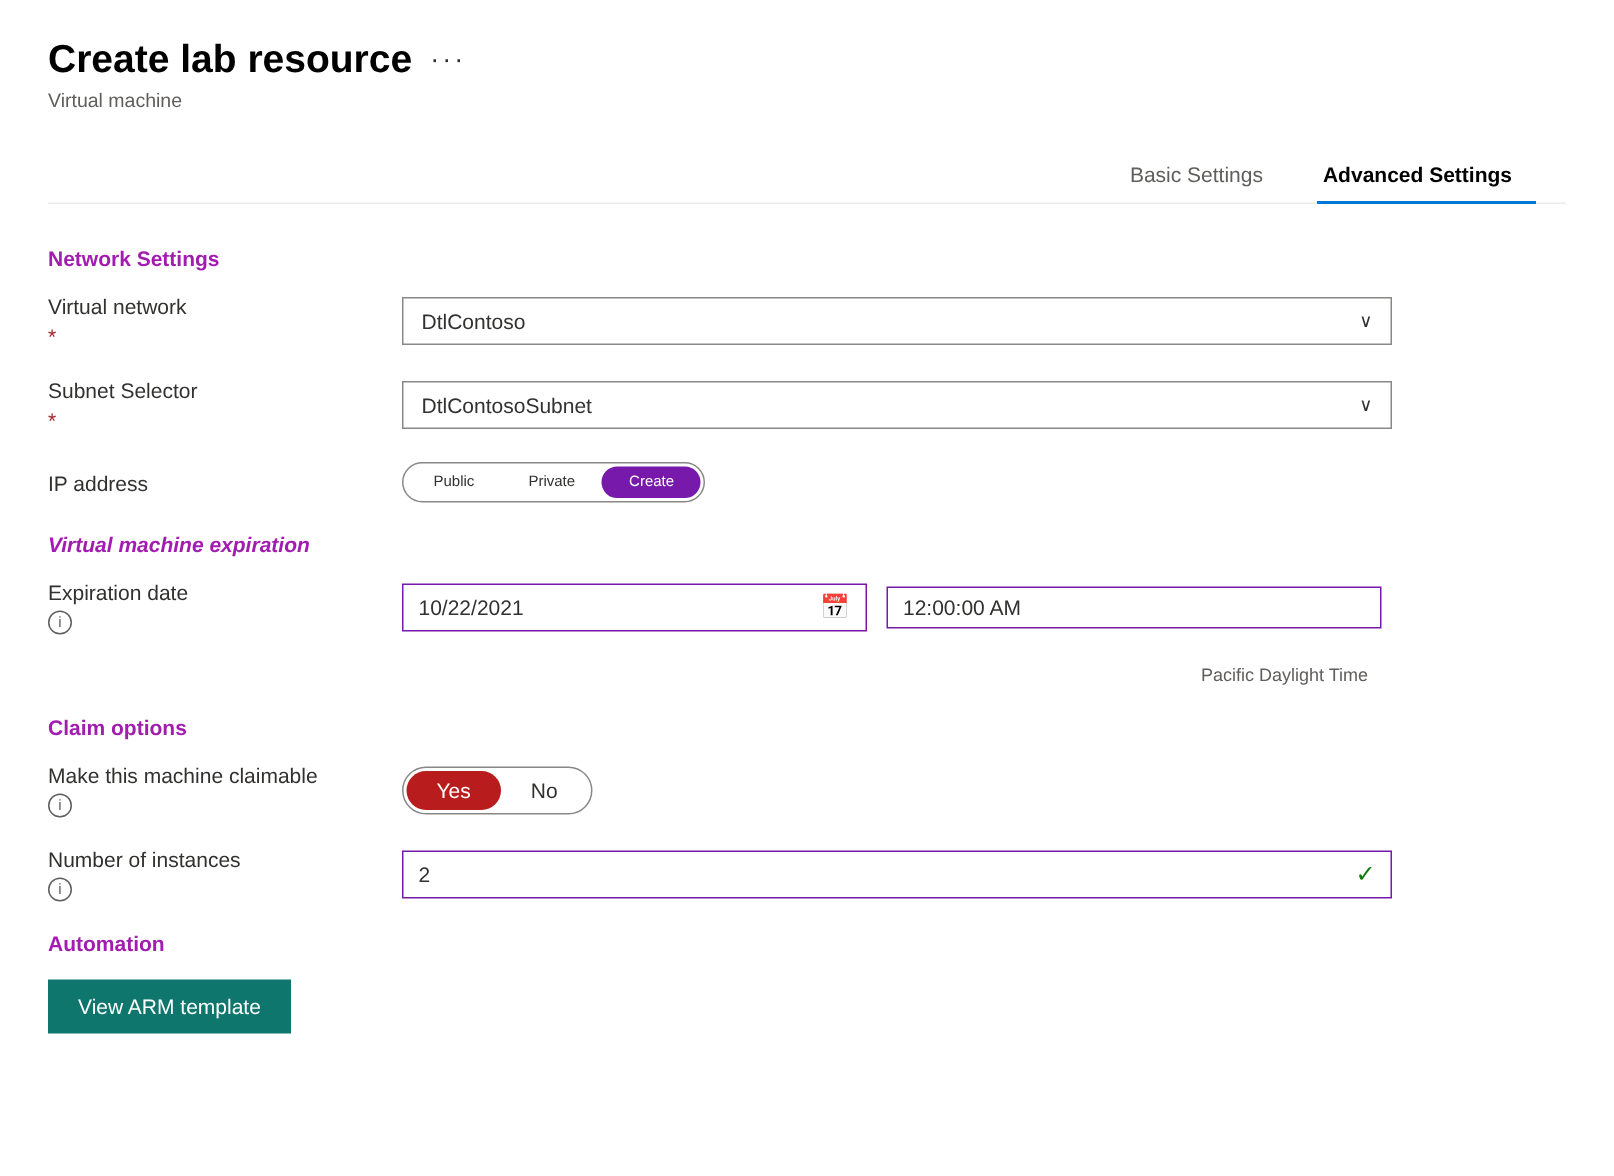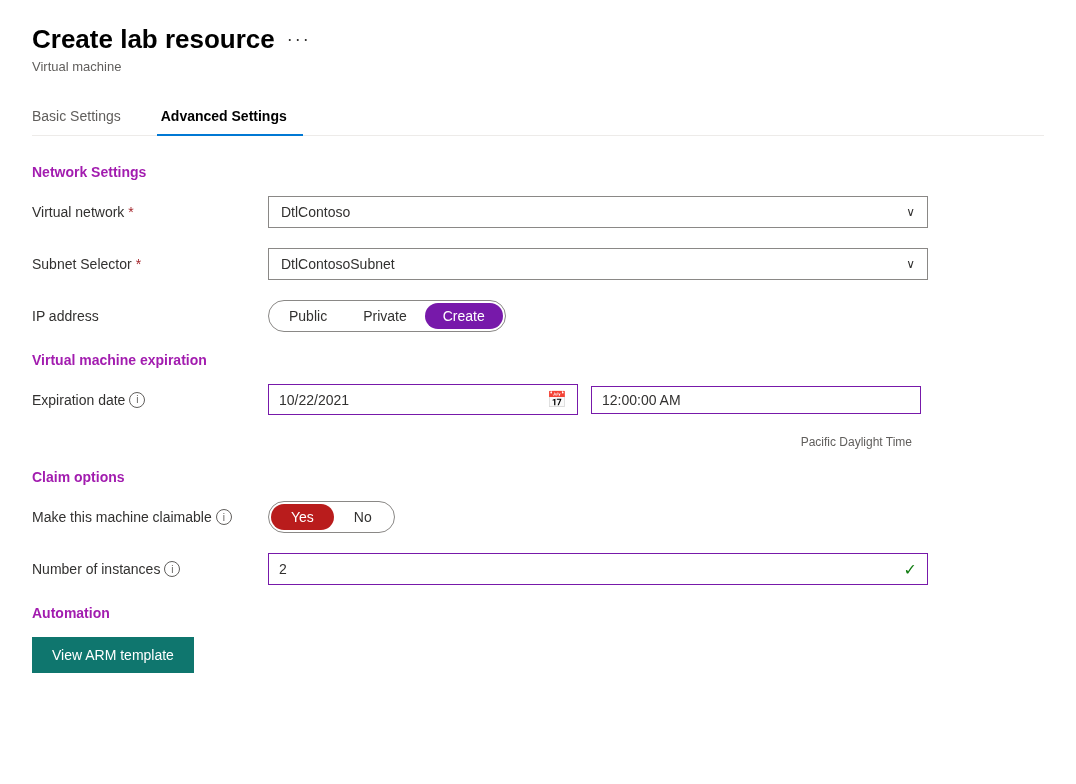--- a/index.html
+++ b/index.html
@@ -41,20 +41,21 @@
       font-size: 13px;
       color: #605e5c;
     }
 
     
     .tabs {
       display: flex;
       border-bottom: 1px solid #edebe9;
       margin-bottom: 28px;
       gap: 0;
+      justify-content: flex-end;
     }
 
     .tab {
       padding: 10px 16px 10px 4px;
       font-size: 14px;
       color: #605e5c;
       cursor: pointer;
       border-bottom: 2px solid transparent;
       margin-bottom: -1px;
       margin-right: 20px;
@@ -88,20 +89,21 @@
     }
 
     .form-label {
       font-size: 14px;
       color: #323130;
       min-width: 220px;
       display: flex;
       align-items: flex-start;
       gap: 4px;
       flex-shrink: 0;
+      flex-direction: column;
     }
 
     .required-star {
       color: #a4262c;
       font-size: 14px;
     }
 
     .info-icon {
       display: inline-flex;
       align-items: center;
@@ -146,21 +148,21 @@
       border: 1px solid #8a8886;
       border-radius: 20px;
       overflow: hidden;
       background: #ffffff;
       padding: 2px;
       gap: 0;
     }
 
     .toggle-option {
       padding: 5px 18px;
-      font-size: 14px;
+      font-size: 10px;
       color: #323130;
       cursor: pointer;
       border-radius: 16px;
       white-space: nowrap;
     }
 
     .toggle-option.active {
       background: #7719aa;
       color: #ffffff;
       border-radius: 16px;
@@ -357,21 +359,21 @@
     <div class="form-label">
       <span>IP address</span>
     </div>
     <div class="toggle-group">
       <div class="toggle-option">Public</div>
       <div class="toggle-option">Private</div>
       <div class="toggle-option active">Create</div>
     </div>
   </div>
 
-  <div class="section-header" style="margin-top: 8px;">Virtual machine expiration</div>
+  <div class="section-header" style="margin-top: 8px; font-style: italic;">Virtual machine expiration</div>
 
   <div class="form-row">
     <div class="form-label">
       <span>Expiration date</span>
       <span class="info-icon">i</span>
     </div>
     <div class="expiration-row">
       <div class="date-input-wrapper">
         <input class="date-input" type="text" value="10/22/2021" style="">
         <span class="calendar-icon">📅</span>

